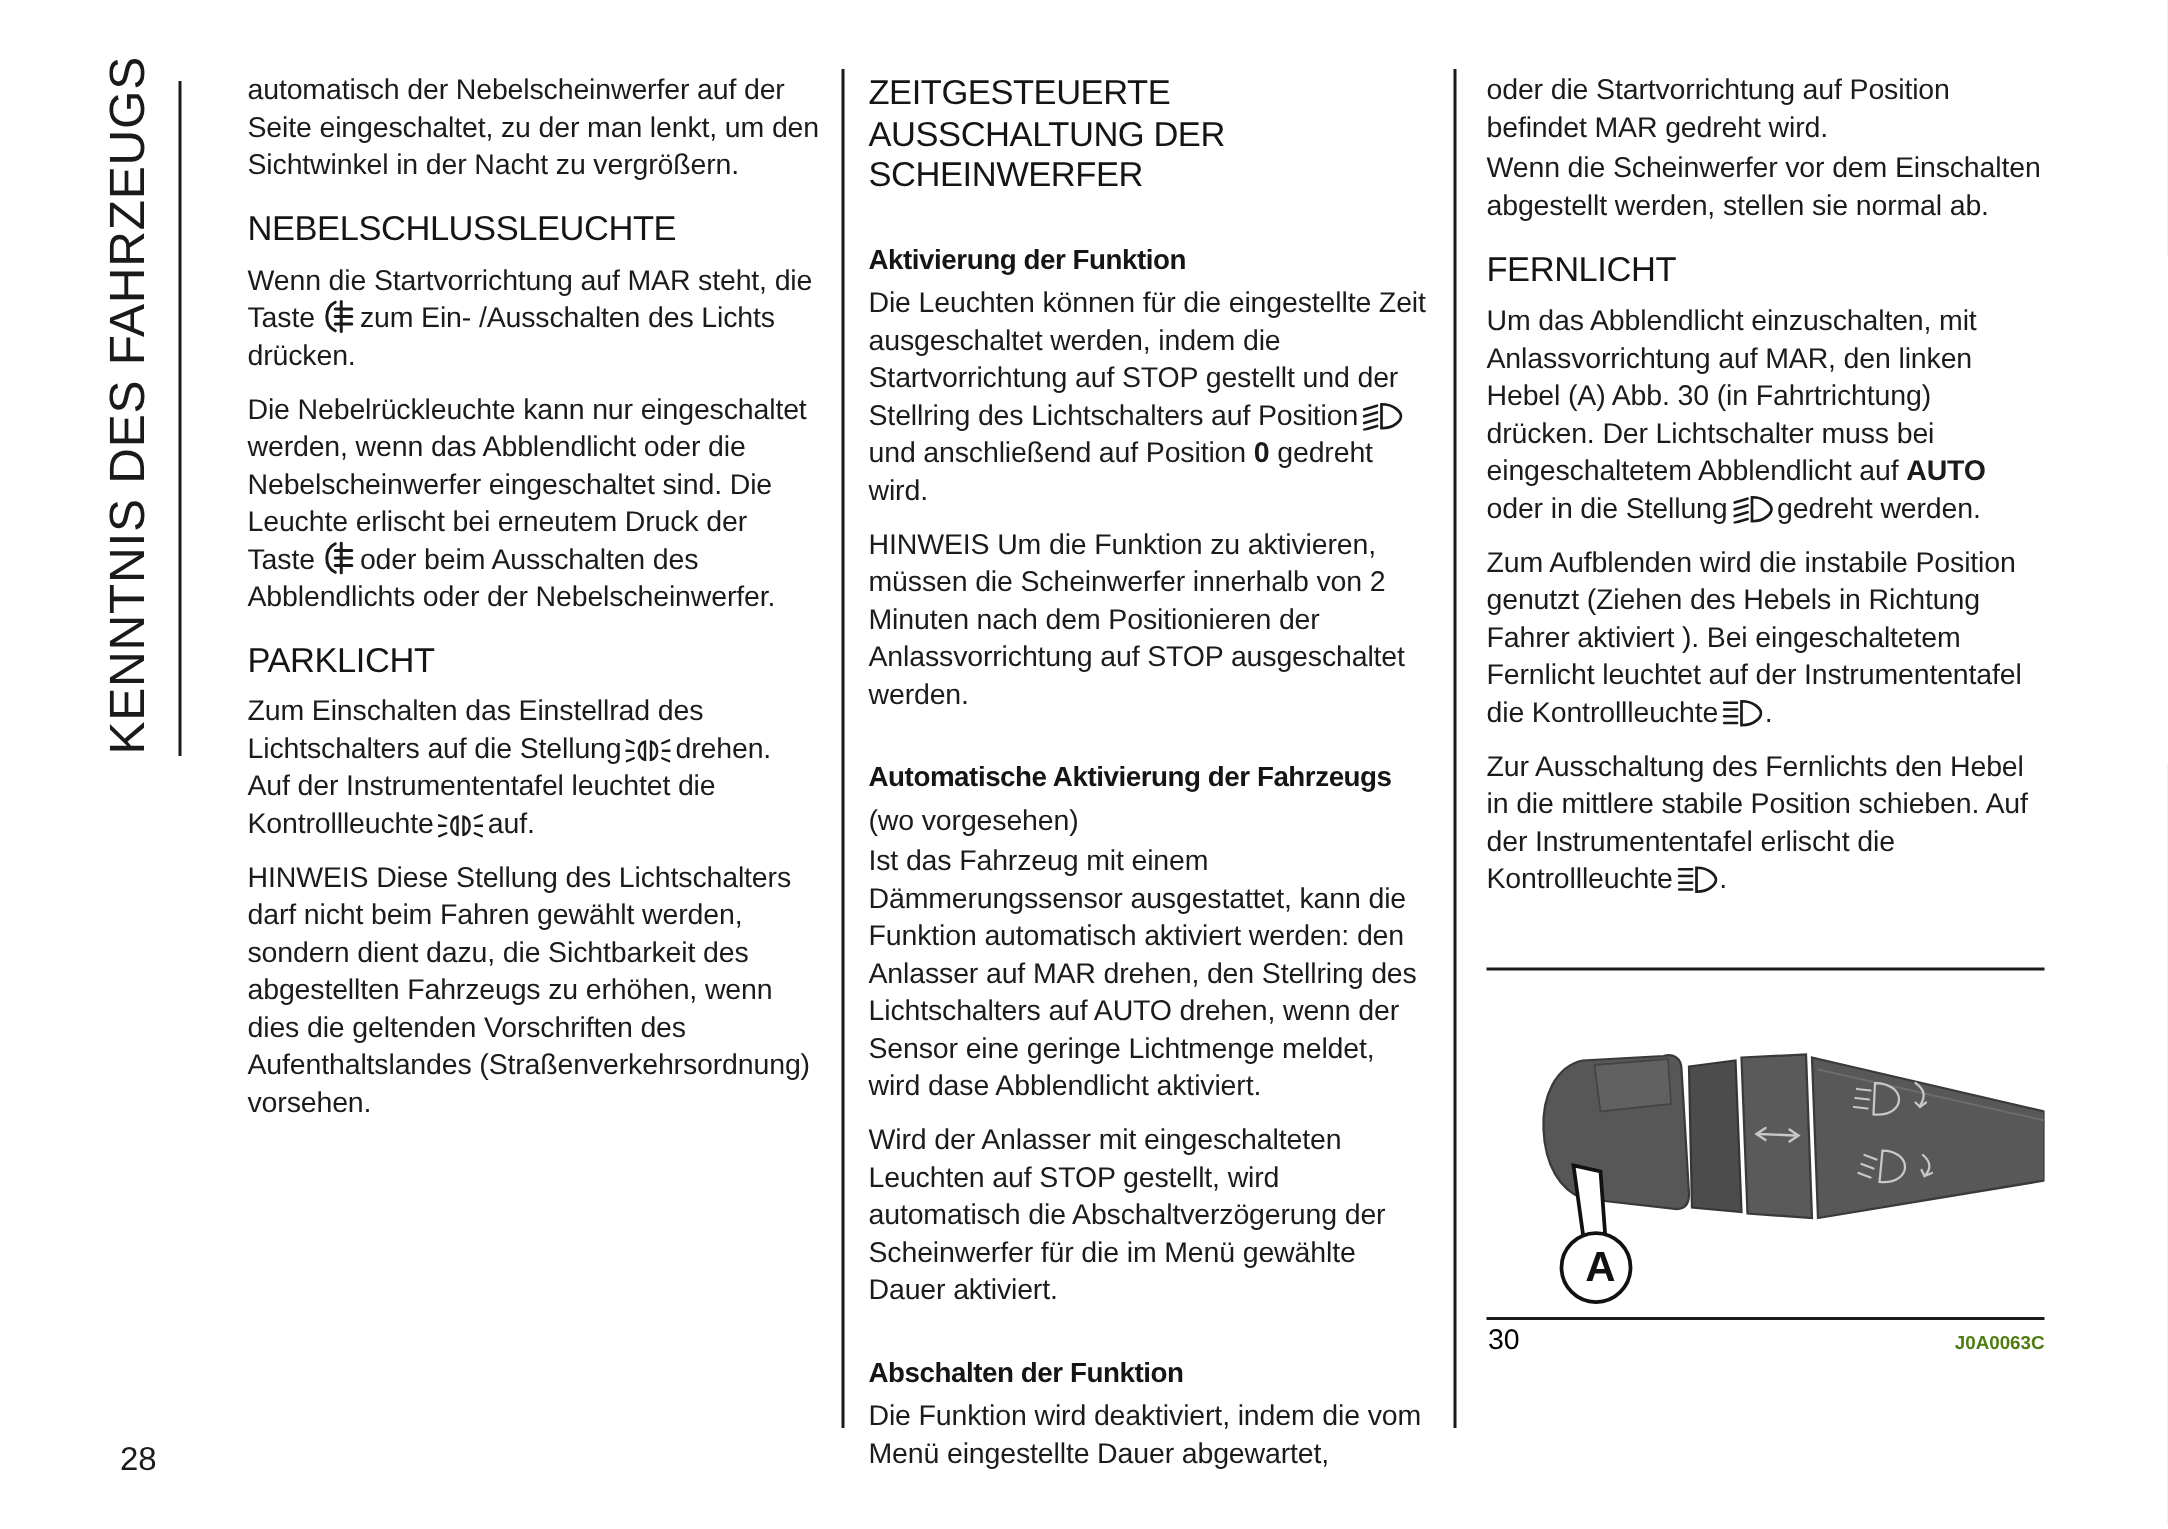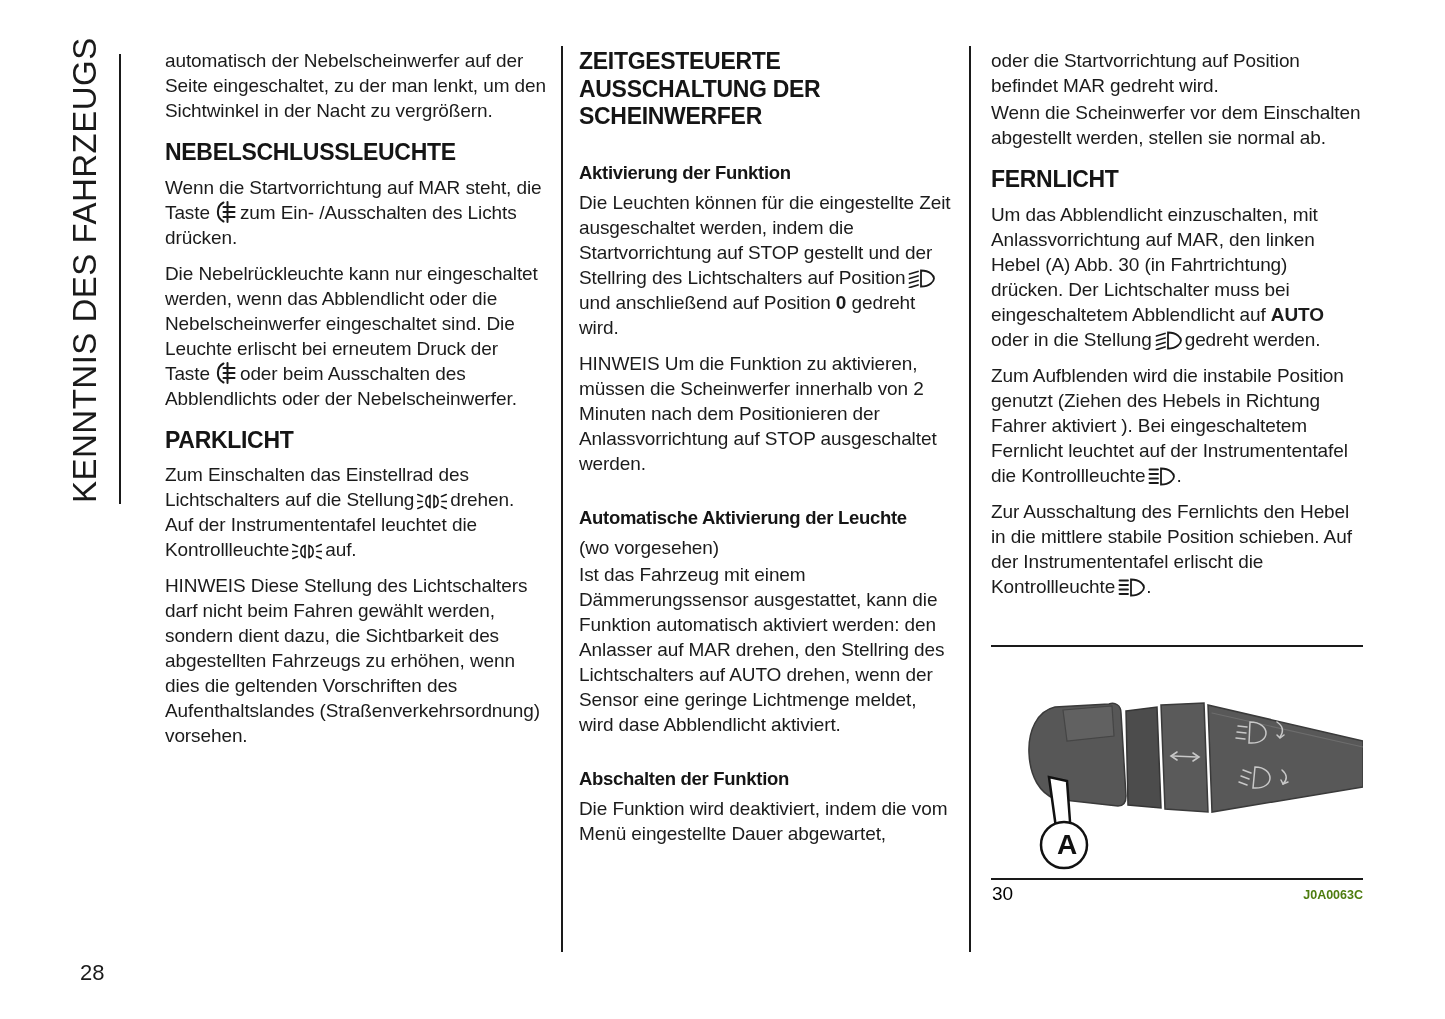--- a/index.html
+++ b/index.html
@@ -17,21 +17,21 @@
     position:absolute; left:66px; top:503px; width:450px;
     transform:rotate(-90deg); transform-origin:0 0;
     font-size:33px; letter-spacing:0.5px; white-space:nowrap; color:#1a1a1a;
   }
   
   .col { position:absolute; top:48px; }
   #col1 { left:165px; width:381px; }
   #col2 { left:579px; width:374px; }
   #col3 { left:991px; width:371px; }
   p.body { font-size:19px; line-height:25px; margin:0 0 11px 0; letter-spacing:-0.1px; }
-  h2.main { font-size:23px; line-height:27.5px; font-weight:bold; letter-spacing:-0.3px; margin:16px 0 8px 0; color:#151515; }
+  h2.main { font-size:23px; line-height:27.5px; font-weight:normal; letter-spacing:-0.3px; margin:16px 0 8px 0; color:#151515; }
   h2.first { margin-top:0; }
   h3.sub { font-size:18.5px; line-height:23px; font-weight:bold; letter-spacing:-0.3px; margin:30px 0 6px 0; color:#151515; }
   .b { font-weight:bold; }
   .icon { display:inline-block; vertical-align:-4px; margin:0 3px; }
   .icon.tight { margin-right:1px; }
   
   .hrule { position:absolute; background:#1a1a1a; height:1.5px; }
   #rule-fig-top { left:991px; top:645px; width:372px; }
   #rule-fig-bottom { left:991px; top:878px; width:372px; }
   #fig-art { position:absolute; left:991px; top:649px; width:372px; height:227px; }
@@ -115,23 +115,24 @@
             <path d="M13 1.5 L13 17.5 C22 17.5 26 12 26 9.5 C26 7 22 1.5 13 1.5 Z"></path>
             <line x1="10" y1="2.5" x2="1.5" y2="5"></line>
             <line x1="10" y1="7" x2="1.5" y2="9.5"></line>
             <line x1="10" y1="11.5" x2="1.5" y2="14"></line>
             <line x1="10" y1="16" x2="1.5" y2="18.5"></line>
           </g>
         </svg><span>und anschließend auf Position</span> <span class="b">0</span> <span>gedreht wird.</span></p>
 
     <p class="body"><span>HINWEIS Um die Funktion zu aktivieren, müssen die Scheinwerfer innerhalb von 2 Minuten nach dem Positionieren der Anlassvorrichtung auf STOP ausgeschaltet werden.</span></p>
 
-    <h3 class="sub">Automatische Aktivierung der Leuchte</h3>
+    <h3 class="sub">Automatische Aktivierung der Fahrzeugs</h3>
     <p class="body" style="margin-bottom:2px"><span>(wo vorgesehen)</span></p>
     <p class="body"><span>Ist das Fahrzeug mit einem Dämmerungssensor ausgestattet, kann die Funktion automatisch aktiviert werden: den Anlasser auf MAR drehen, den Stellring des Lichtschalters auf AUTO drehen, wenn der Sensor eine geringe Lichtmenge meldet, wird dase Abblendlicht aktiviert.</span></p>
+    <p class="body"><span>Wird der Anlasser mit eingeschalteten Leuchten auf STOP gestellt, wird automatisch die Abschaltverzögerung der Scheinwerfer für die im Menü gewählte Dauer aktiviert.</span></p>
 
     <h3 class="sub">Abschalten der Funktion</h3>
     <p class="body"><span>Die Funktion wird deaktiviert, indem die vom Menü eingestellte Dauer abgewartet,</span></p>
   </div>
 
   <div class="col" id="col3">
     <p class="body" style="margin-bottom:2px"><span>oder die Startvorrichtung auf Position befindet MAR gedreht wird.</span></p>
     <p class="body"><span>Wenn die Scheinwerfer vor dem Einschalten abgestellt werden, stellen sie normal ab.</span></p>
 
     <h2 class="main">FERNLICHT</h2>

